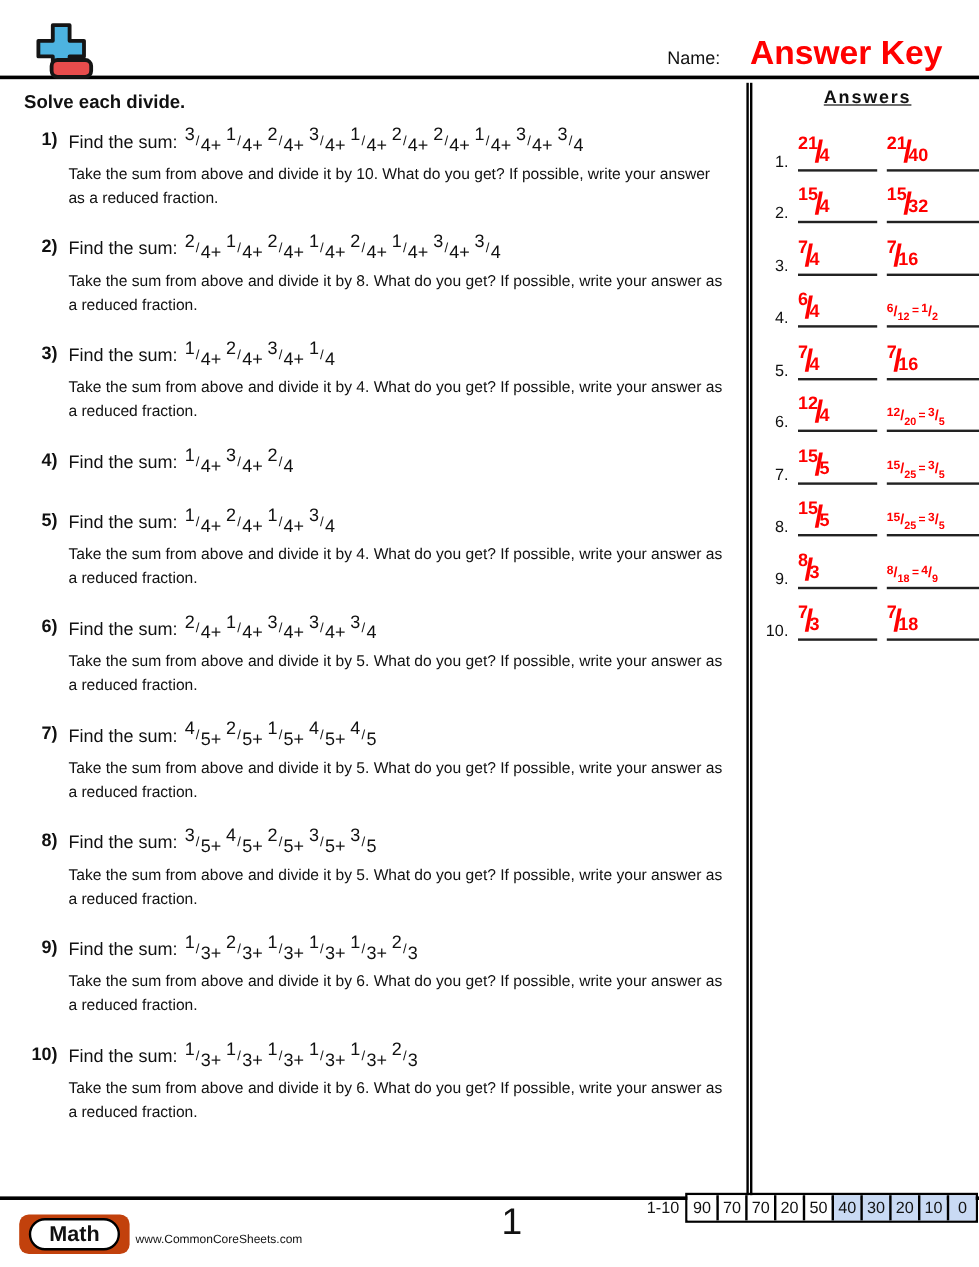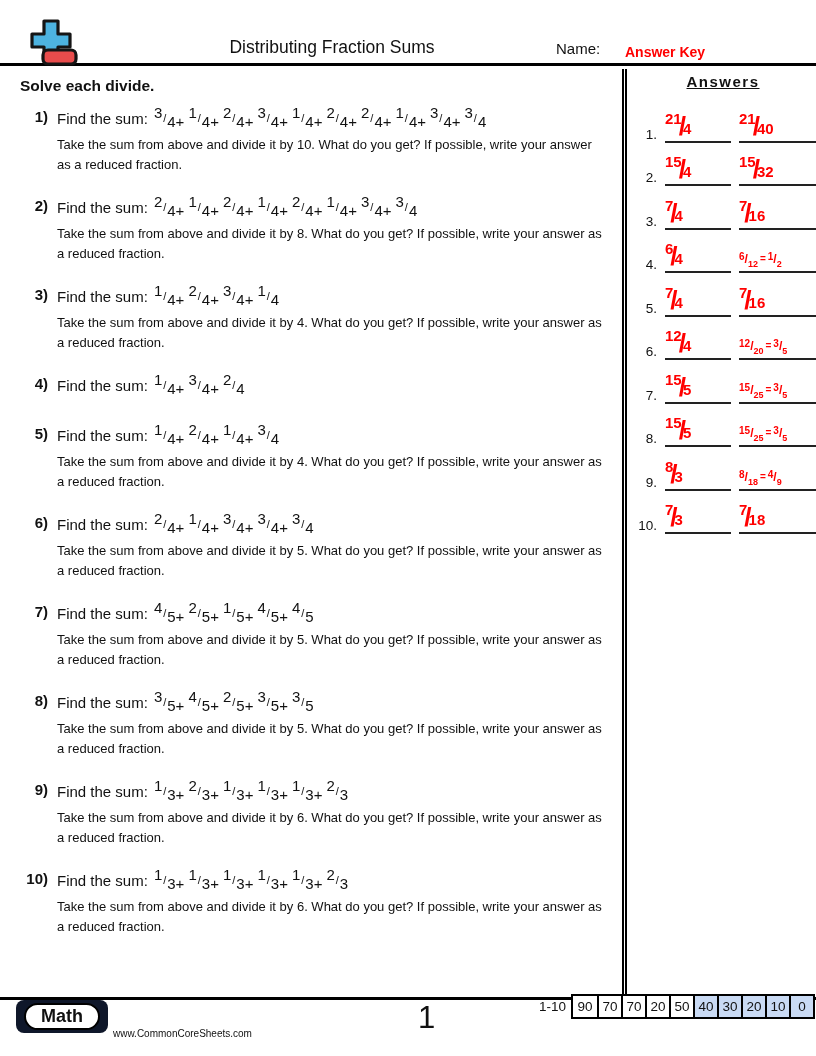--- a/index.html
+++ b/index.html
@@ -5,21 +5,21 @@
   * { box-sizing: border-box; margin: 0; padding: 0; }
   html,body { background:#fff; }
   body { font-family: "Liberation Sans", sans-serif; color:#111; }
   .page { position: relative; width: 816px; height: 1056px; background:#fff; overflow:hidden; }
 
   
   header { position:absolute; top:0; left:0; right:0; height:66px; border-bottom:3px solid #000; }
   .logo { position:absolute; left:28px; top:19px; z-index:2; }
   .title { position:absolute; left:0; width:664px; bottom:5px; text-align:center; font-size:17.5px; }
   .name-label { position:absolute; left:556px; bottom:6px; font-size:15px; }
-  .answer-key { position:absolute; left:625px; bottom:3px; font-size:14px; font-weight:bold; color:#ff0000; }
+  .answer-key { position:absolute; left:625px; bottom:3px; font-size:28px; font-weight:bold; color:#ff0000; }
 
   
   main { position:absolute; top:69px; left:0; right:0; height:928px; display:flex; }
   .problems { width:622px; min-width:622px; padding:6px 0 0 18px; }
   .solve { font-weight:bold; font-size:15.5px; margin:2px 0 12px 2px; }
   .problem { display:flex; margin-bottom:22px; }
   .pnum { width:39px; min-width:39px; font-weight:bold; font-size:15px; text-align:right; padding-right:9px; padding-top:1px; }
   .pbody { width:552px; }
   .pline1 { height:28px; font-size:15px; line-height:20px; padding-top:2px; white-space:nowrap; }
   .lead { margin-right:6px; }
@@ -43,42 +43,41 @@
   .bs { font-size:26px; position:relative; top:2px; margin:0 -3px; }
   .bd { font-size:15px; position:relative; top:1px; }
   .eq { color:#ff0000; font-weight:bold; white-space:nowrap; display:inline-block; padding-bottom:4px; font-size:10px; }
   .en  { font-size:10px; position:relative; top:-4px; }
   .es  { font-size:12px; position:relative; top:-1px; }
   .ed  { font-size:9px; position:relative; top:3px; }
   .eeq { font-size:10px; margin:0 2px; position:relative; top:-2px; }
 
   
   footer { position:absolute; left:0; right:0; top:997px; height:59px; border-top:3px solid #000; }
-  .badge { position:absolute; left:16px; top:0; width:92px; height:33px; background:#0f172a; border-radius:8px; display:flex; align-items:center; justify-content:center; }
+  .badge { position:absolute; left:16px; top:12px; width:92px; height:33px; background:#c2410c; border-radius:8px; display:flex; align-items:center; justify-content:center; }
   .badge-inner { background:#fff; border:2px solid #000; border-radius:15px; padding:1px 15px; font-weight:bold; font-size:18px; }
   .site { position:absolute; left:113px; top:12px; font-size:10px;margin-top:16px; }
   .pageno { position:absolute; left:418px; top:0; font-size:31px; font-weight:400; }
   .scorebar { position:absolute; right:1px; top:-6px; display:flex; align-items:center; }
   .range { font-size:13.5px; margin-right:5px; }
   .cells { display:flex; border:2px solid #000; }
   .cell { width:24px; height:21px; border-left:2px solid #000; display:flex; align-items:center; justify-content:center; font-size:13.5px; background:#fff; }
   .cell:first-child { border-left:none; }
   .cell.hl { background:#c9daf4; }
 </style>
 </head>
 <body>
 
 <div class="page">
 
   <header>
     <svg class="logo" width="50" height="50" viewBox="0 0 50 50">
       <path d="M16 2 H30 V15 H42 V28 H30 V41 H16 V28 H4 V15 H16 Z" fill="#4db3e0" stroke="#151515" stroke-width="3.2" stroke-linejoin="round"></path>
       <rect x="15" y="31" width="33" height="14" rx="5" fill="#e84c4c" stroke="#151515" stroke-width="3.2"></rect>
     </svg>
-    <div class="title">Distributing Fraction Sums</div>
     <span class="name-label">Name:</span>
     <span class="answer-key">Answer Key</span>
   </header>
 
   <main>
     <section class="problems">
       <div class="solve">Solve each divide.</div>
       <div id="problems-list">
   <div class="problem">
     <div class="pnum">1)</div>

